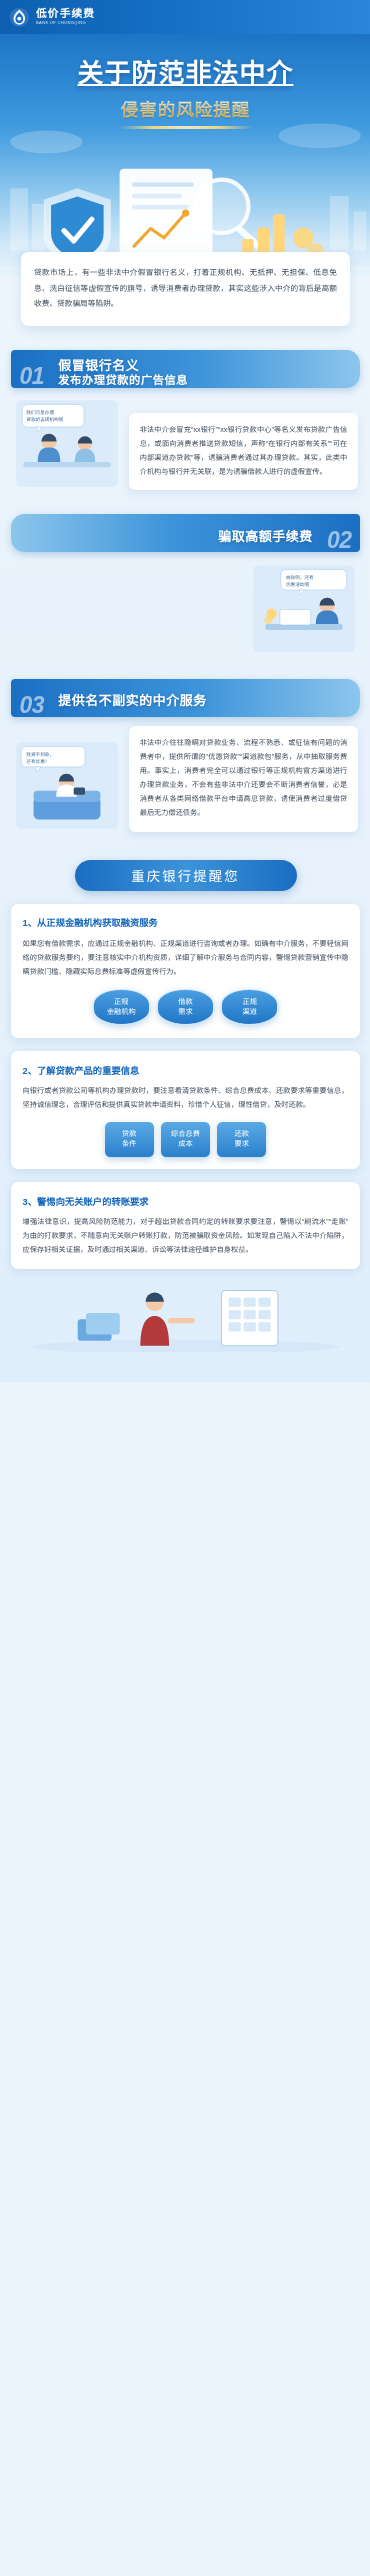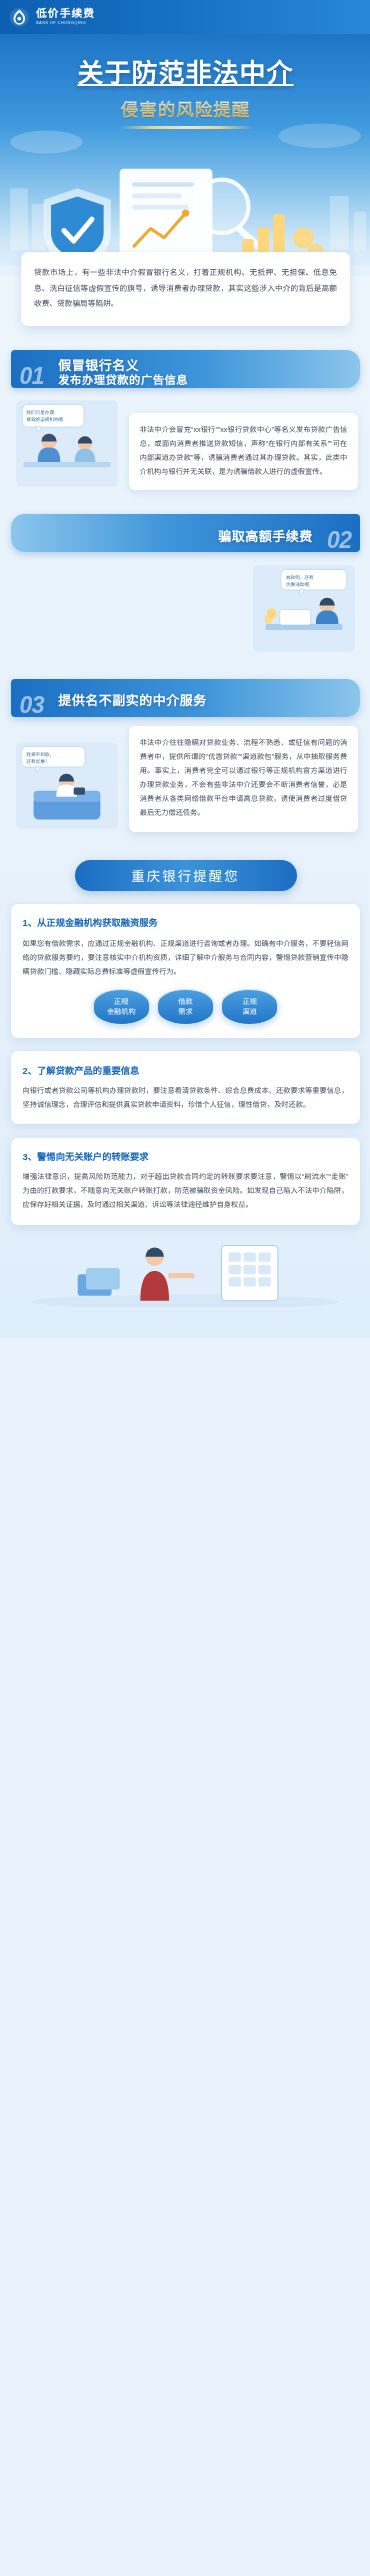--- a/index.html
+++ b/index.html
@@ -357,20 +357,25 @@
       <div class="pill-row">
           <div class="pill">正规<br>金融机构</div>
           <div class="pill">借款<br>需求</div>
           <div class="pill">正规<br>渠道</div>
         </div>
     </div>
 
     <div class="tip-card">
       <div class="tip-title">2、了解贷款产品的重要信息</div>
       <div class="tip-body">向银行或者贷款公司等机构办理贷款时，要注意看清贷款条件、综合息费成本、还款要求等重要信息，坚持诚信理念，合理评估和提供真实贷款申请资料，珍惜个人征信，理性借贷，及时还款。</div>
+      <div class="pill-row">
+          <div class="pill sq">贷款<br>条件</div>
+          <div class="pill sq">综合息费<br>成本</div>
+          <div class="pill sq">还款<br>要求</div>
+        </div>
     </div>
 
     <div class="tip-card">
       <div class="tip-title">3、警惕向无关账户的转账要求</div>
       <div class="tip-body">增强法律意识，提高风险防范能力，对于超出贷款合同约定的转账要求要注意，警惕以“刷流水”“走账”为由的打款要求，不随意向无关账户转账打款，防范被骗取资金风险。如发现自己陷入不法中介陷阱，应保存好相关证据，及时通过相关渠道、诉讼等法律途径维护自身权益。</div>
     </div>
 
     <div class="bottom-illus">
       <svg viewBox="0 0 720 150" width="371" height="77">
         <ellipse cx="360" cy="140" rx="300" ry="14" fill="#cfe3f6" opacity=".6"></ellipse>

